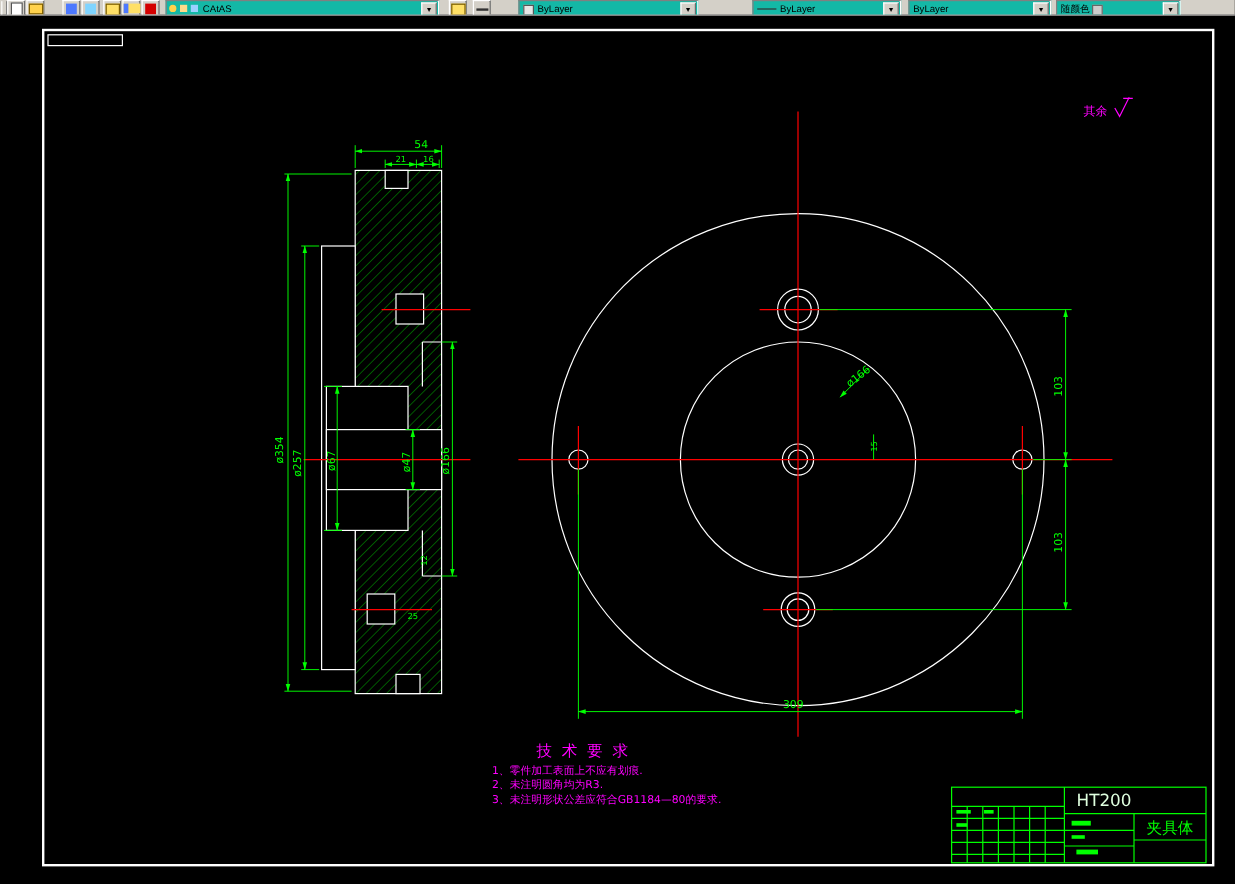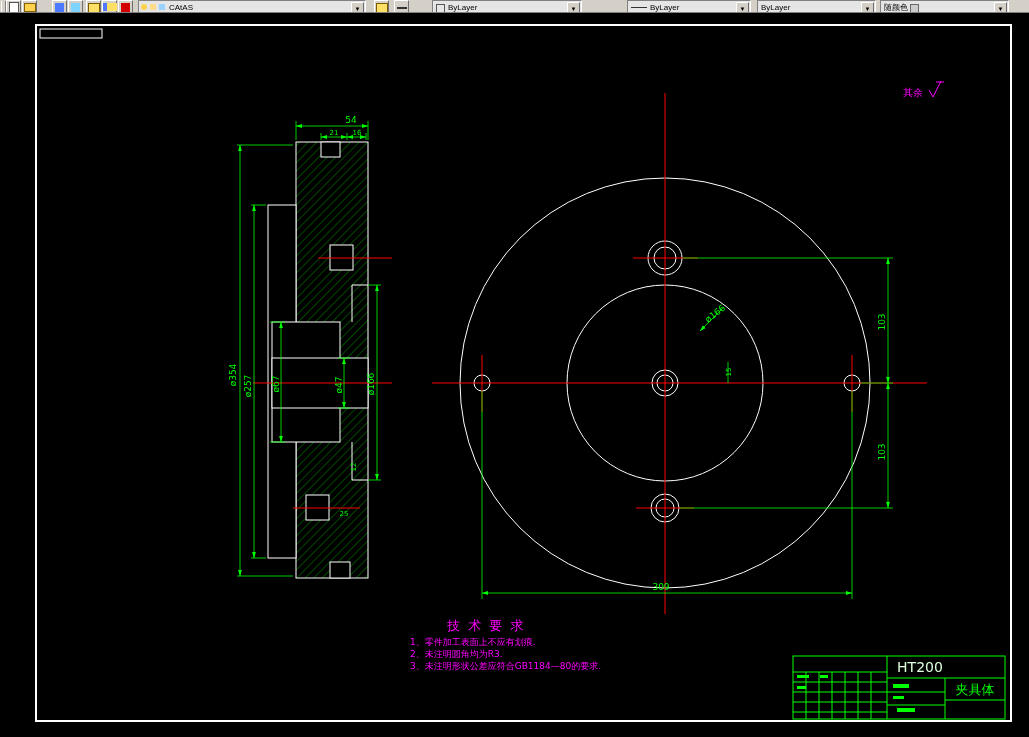--- a/index.html
+++ b/index.html
@@ -18,21 +18,21 @@
     border:1px solid;border-color:#fff #6d6d6d #6d6d6d #fff;box-sizing:border-box;}
   .g-page{width:8px;height:10px;background:#fff;border:1px solid #555;margin:1px auto;}
   .g-open{width:10px;height:7px;background:#ffd24d;border:1px solid #806000;margin:2px auto;}
   .g-mloc{width:9px;height:9px;background:#4d79ff;margin:2px auto;}
   .g-lprev{width:9px;height:9px;background:#7fd4ff;margin:2px auto;}
   .g-layers{width:10px;height:8px;background:#ffe066;border:1px solid #7a5c00;margin:2px auto;}
   .g-lstate{width:10px;height:8px;background:#ffe066;border-left:4px solid #4d79ff;margin:2px auto;}
   .g-color{width:9px;height:9px;background:#d40000;margin:2px auto;}
   .g-lt{width:10px;height:2px;background:#333;margin:6px auto;}
   .combo{
-    position:absolute;top:0;height:16px;background:#e5e5e5;box-sizing:border-box;
+    position:absolute;top:0;height:16px;background:#14b8a6;box-sizing:border-box;
     border:1px solid;border-color:#808080 #fff #fff #808080;
     font-size:8px;line-height:13px;color:#000;white-space:nowrap;
   }
   .combo-text{padding-left:3px;vertical-align:top;}
   .arrow{
     position:absolute;right:1px;top:1px;bottom:1px;width:13px;background:#d4d0c8;
     border:1px solid;border-color:#fff #6d6d6d #6d6d6d #fff;
     font-size:6px;color:#000;text-align:center;line-height:12px;box-sizing:border-box;
   }
   .lyr-glyph{width:6px;height:6px;margin:3px 1px 0 2px;display:inline-block;vertical-align:top;}
@@ -103,21 +103,21 @@
   <div class="combo" style="left:627px;width:124px">
     <span class="ltline"></span><span class="combo-text">ByLayer</span>
     <span class="arrow">▼</span>
   </div>
 
   <div class="combo" style="left:757px;width:119px">
     <span class="combo-text">ByLayer</span>
     <span class="arrow">▼</span>
   </div>
 
-  <div class="combo" style="left:880px;width:129px">
+  <div class="combo" style="left:880px;width:104px">
     <span class="combo-text">随颜色</span><span class="pbox"></span>
     <span class="arrow">▼</span>
   </div>
 </div>
 
 <svg class="canvas" width="1029" height="737" viewBox="0 0 1029 737">
   <defs>
     <pattern id="hatch" patternUnits="userSpaceOnUse" width="6" height="6" patternTransform="rotate(45)">
       <line x1="0" y1="0" x2="0" y2="6" stroke="#00b400" stroke-width="0.8"></line>
     </pattern>

